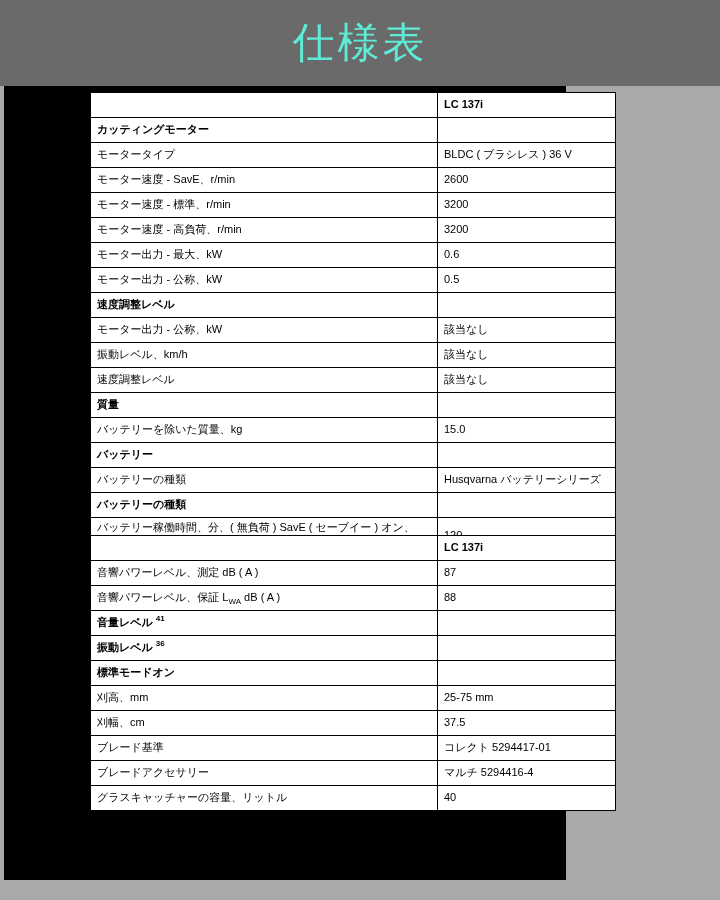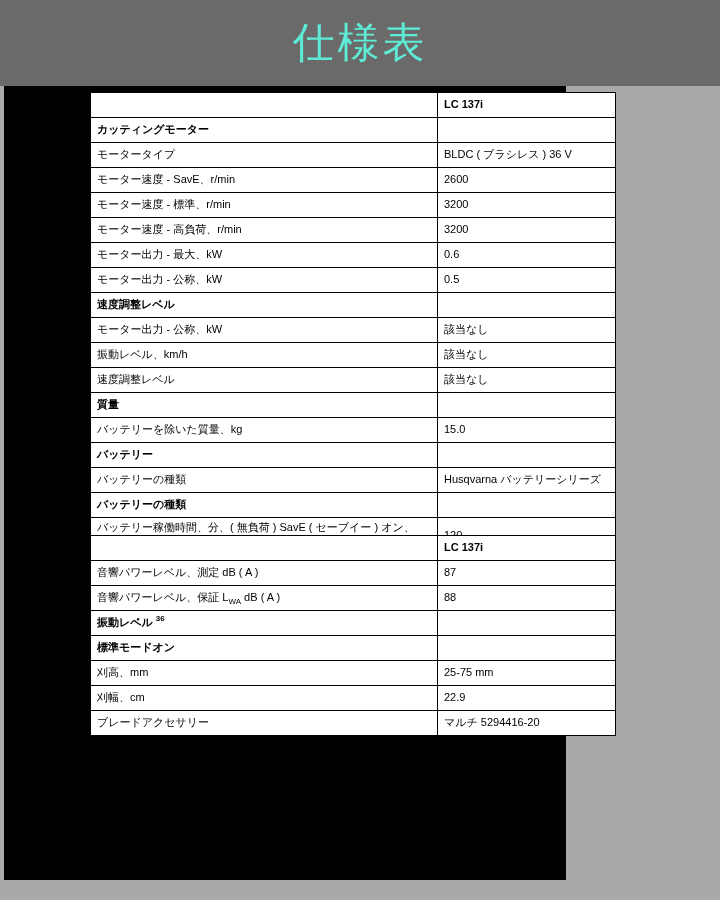--- a/index.html
+++ b/index.html
@@ -182,36 +182,48 @@
       <tbody>
           <tr>
             <td class="lbl">音響パワーレベル、測定 dB ( A )</td>
             <td class="val">87</td>
           </tr>
           <tr>
             <td class="lbl">音響パワーレベル、保証 L<sub>WA</sub> dB ( A )</td>
             <td class="val">88</td>
           </tr>
           <tr>
+            <td class="sec">音量レベル <sup>41</sup></td>
+            <td class="val"></td>
+          </tr>
+          <tr>
             <td class="sec">振動レベル <sup>36</sup></td>
             <td class="val"></td>
           </tr>
           <tr>
             <td class="sec">標準モードオン</td>
             <td class="val"></td>
           </tr>
           <tr>
             <td class="lbl">刈高、mm</td>
             <td class="val">25-75 mm</td>
           </tr>
           <tr>
             <td class="lbl">刈幅、cm</td>
-            <td class="val">22.9</td>
+            <td class="val">37.5</td>
+          </tr>
+          <tr>
+            <td class="lbl">ブレード基準</td>
+            <td class="val">コレクト 5294417-01</td>
           </tr>
           <tr>
             <td class="lbl">ブレードアクセサリー</td>
-            <td class="val">マルチ 5294416-20</td>
+            <td class="val">マルチ 5294416-4</td>
+          </tr>
+          <tr>
+            <td class="lbl">グラスキャッチャーの容量、リットル</td>
+            <td class="val">40</td>
           </tr>
         </tbody>
     </table>
 
   </div>
 </div>
 
 </body></html>

